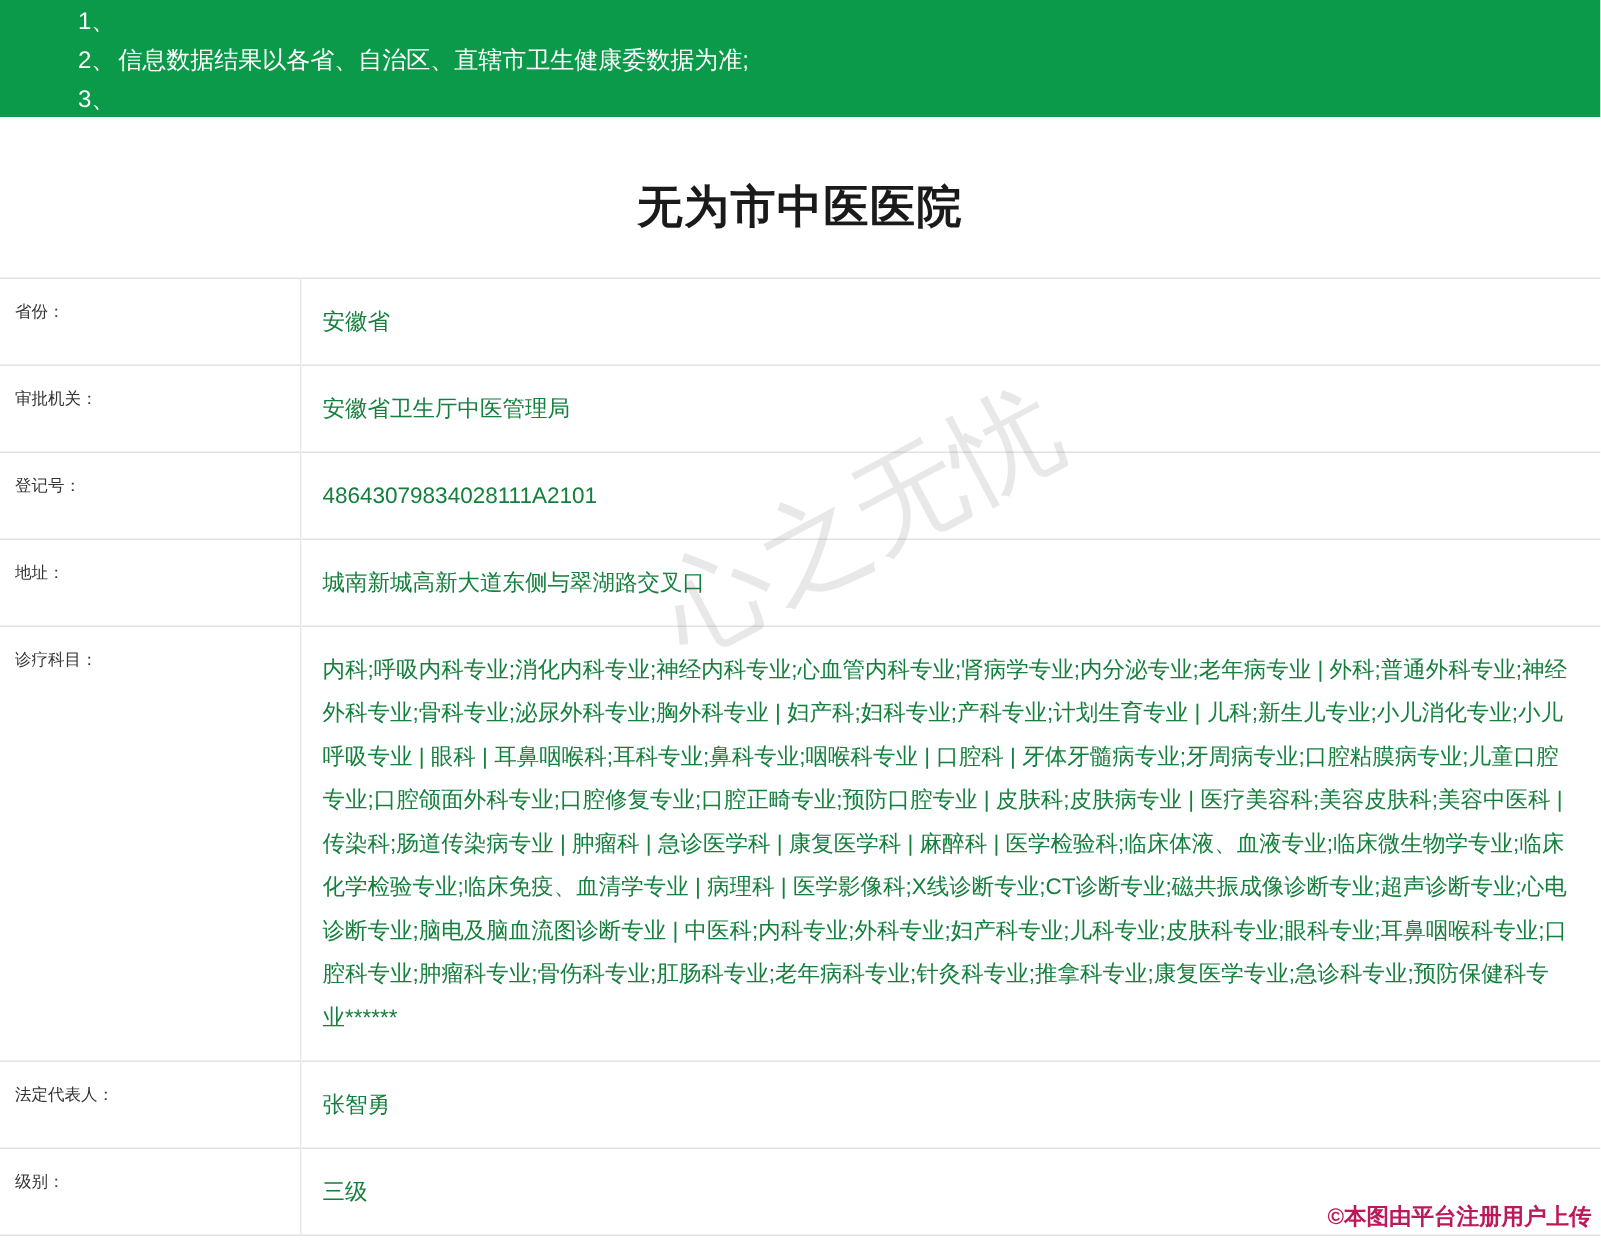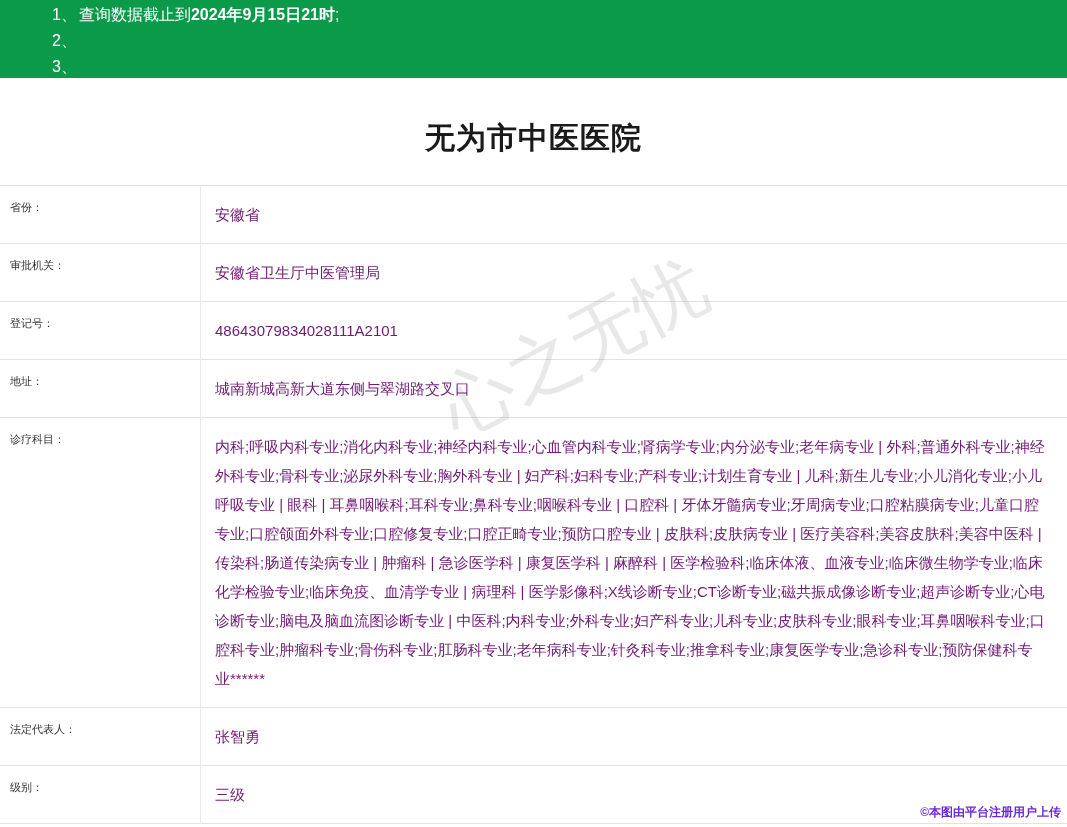--- a/index.html
+++ b/index.html
@@ -68,21 +68,21 @@
     font-weight: normal;
     vertical-align: top;
     padding: 14px 0 14px 10px;
     color: #333;
     font-size: 11px;
     border-right: 1px solid #e9e9e9;
   }
   table.info td {
     vertical-align: top;
     padding: 14px 20px 14px 14px;
-    color: #701a75;
+    color: #15803d;
     font-size: 15px;
     line-height: 29px;
   }
   .scope-cell {
     word-break: break-all;
   }
 
   
   .wm-center {
     position: absolute;
@@ -93,38 +93,38 @@
     transform: rotate(-28deg);
     pointer-events: none;
     user-select: none;
     white-space: nowrap;
     font-family: "Liberation Serif", serif;
   }
   .wm-corner {
     position: absolute;
     right: 6px;
     bottom: 6px;
-    font-size: 12px;
-    color: #6d28d9;
+    font-size: 15px;
+    color: #be185d;
     font-weight: bold;
     white-space: nowrap;
     pointer-events: none;
     user-select: none;
   }
 </style>
 </head>
 <body>
 
 <div class="notice">
   <div class="notice-line">
     <span class="notice-num">1、</span>
-    <span class="notice-text">查询数据截止到<b>2024年9月15日21时</b>;</span>
   </div>
   <div class="notice-line">
     <span class="notice-num">2、</span>
+    <span class="notice-text">信息数据结果以各省、自治区、直辖市卫生健康委数据为准;</span>
   </div>
   <div class="notice-line">
     <span class="notice-num">3、</span>
   </div>
 </div>
 
 <div class="title-wrap">
   <div class="title">无为市中医医院</div>
 </div>
 

